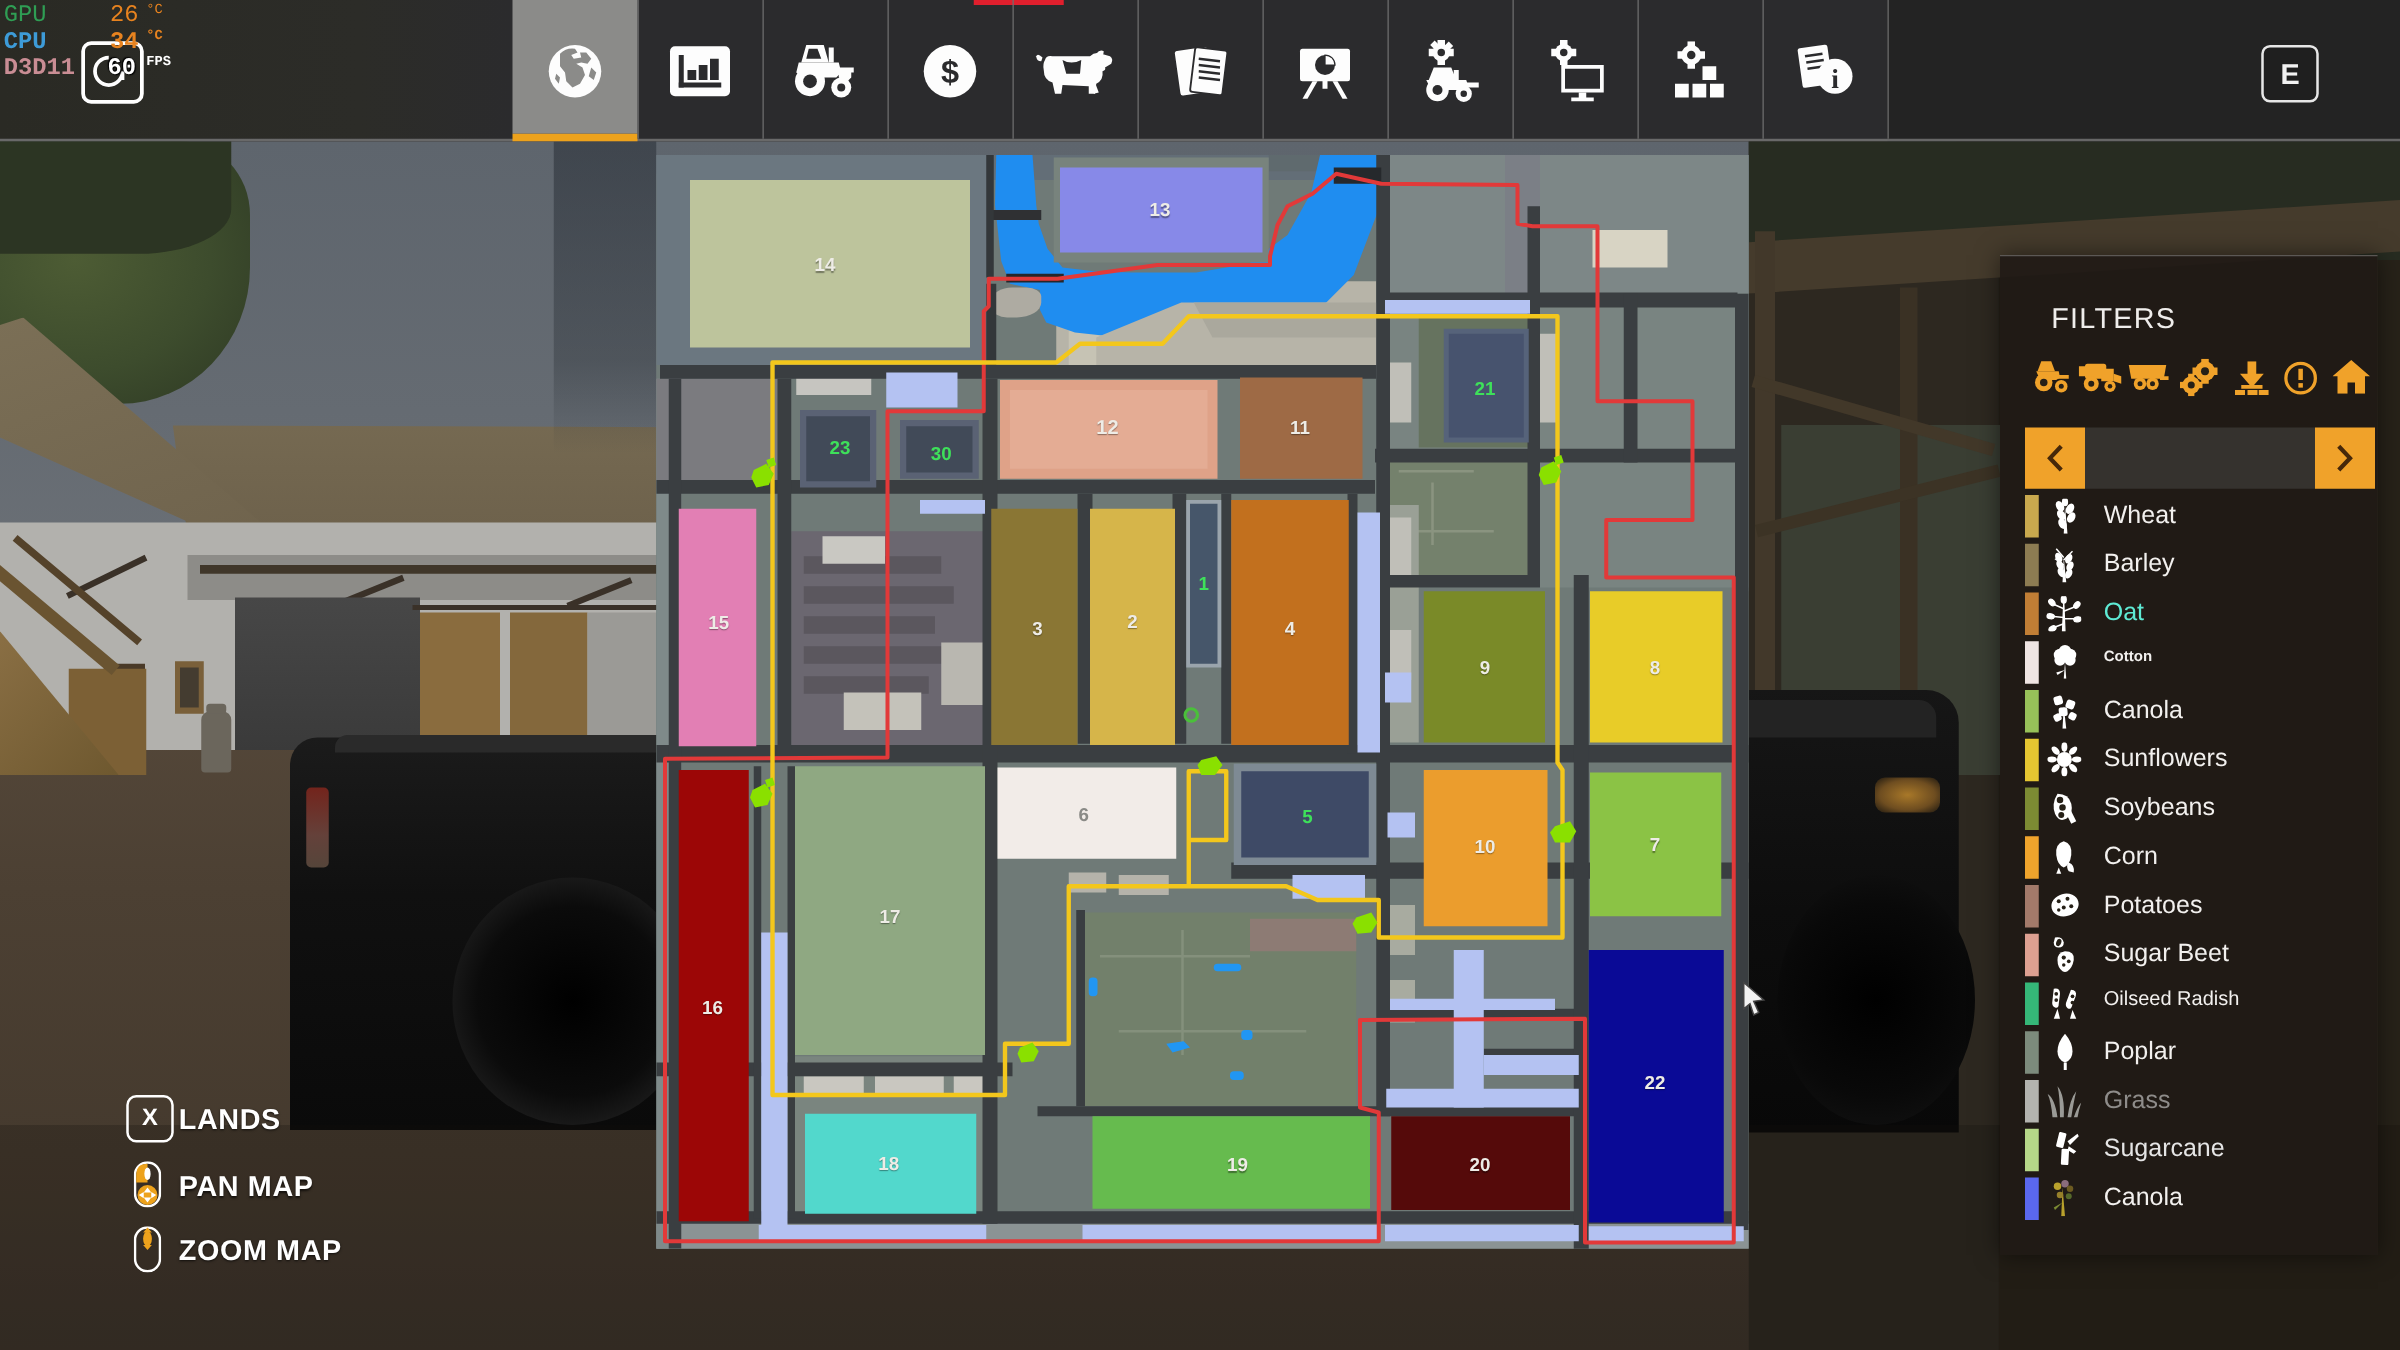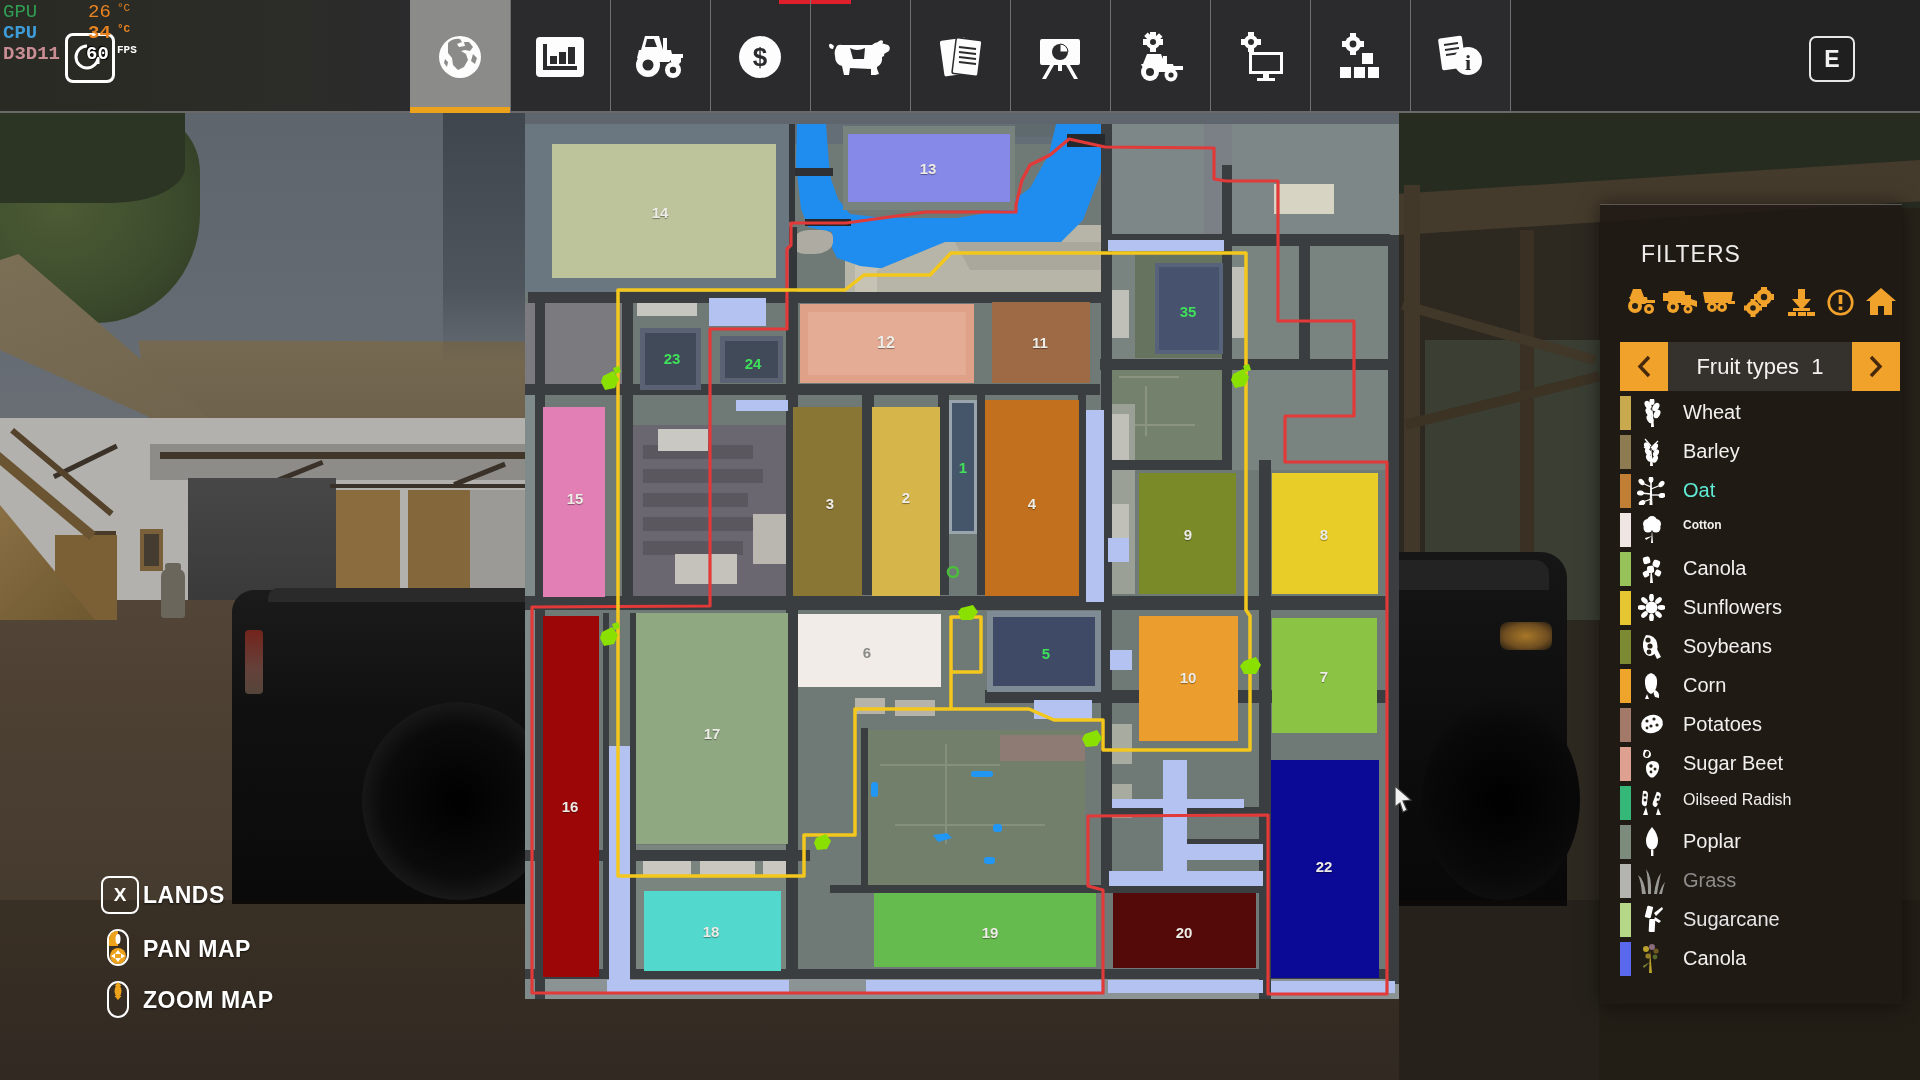--- a/index.html
+++ b/index.html
@@ -493,27 +493,27 @@
 <path d="M719,537 l12,-4 l5,8 l-5,9 l-12,0 l-4,-8 z"></path>
 </g>
 <circle cx="428" cy="448" r="5" fill="none" stroke="#4ac03a" stroke-width="2.5"></circle>
 </svg>
 
 <div class="abs" style="left:105px;top:80px;width:60px;text-align:center;font-size:15px;font-weight:bold;color:#eeece6;text-shadow:0 1px 1px rgba(0,0,0,.4);">14</div>
 <div class="abs" style="left:373px;top:36px;width:60px;text-align:center;font-size:15px;font-weight:bold;color:#eeece6;text-shadow:0 1px 1px rgba(0,0,0,.4);">13</div>
 <div class="abs" style="left:331px;top:210px;width:60px;text-align:center;font-size:16px;font-weight:bold;color:#eeece6;text-shadow:0 1px 1px rgba(0,0,0,.4);">12</div>
 <div class="abs" style="left:485px;top:210px;width:60px;text-align:center;font-size:15px;font-weight:bold;color:#eeece6;text-shadow:0 1px 1px rgba(0,0,0,.4);">11</div>
 <div class="abs" style="left:117px;top:226px;width:60px;text-align:center;font-size:15px;font-weight:bold;color:#3ee05a;">23</div>
-<div class="abs" style="left:198px;top:231px;width:60px;text-align:center;font-size:15px;font-weight:bold;color:#3ee05a;">24</div>
+<div class="abs" style="left:198px;top:231px;width:60px;text-align:center;font-size:15px;font-weight:bold;color:#3ee05a;">30</div>
 <div class="abs" style="left:20px;top:366px;width:60px;text-align:center;font-size:15px;font-weight:bold;color:#eeece6;text-shadow:0 1px 1px rgba(0,0,0,.4);">15</div>
 <div class="abs" style="left:275px;top:371px;width:60px;text-align:center;font-size:15px;font-weight:bold;color:#eeece6;text-shadow:0 1px 1px rgba(0,0,0,.4);">3</div>
 <div class="abs" style="left:351px;top:365px;width:60px;text-align:center;font-size:15px;font-weight:bold;color:#eeece6;text-shadow:0 1px 1px rgba(0,0,0,.4);">2</div>
 <div class="abs" style="left:408px;top:335px;width:60px;text-align:center;font-size:15px;font-weight:bold;color:#3ee05a;">1</div>
 <div class="abs" style="left:477px;top:371px;width:60px;text-align:center;font-size:15px;font-weight:bold;color:#eeece6;text-shadow:0 1px 1px rgba(0,0,0,.4);">4</div>
-<div class="abs" style="left:633px;top:179px;width:60px;text-align:center;font-size:15px;font-weight:bold;color:#3ee05a;">35</div>
+<div class="abs" style="left:633px;top:179px;width:60px;text-align:center;font-size:15px;font-weight:bold;color:#3ee05a;">21</div>
 <div class="abs" style="left:633px;top:402px;width:60px;text-align:center;font-size:15px;font-weight:bold;color:#eeece6;text-shadow:0 1px 1px rgba(0,0,0,.4);">9</div>
 <div class="abs" style="left:769px;top:402px;width:60px;text-align:center;font-size:15px;font-weight:bold;color:#eeece6;text-shadow:0 1px 1px rgba(0,0,0,.4);">8</div>
 <div class="abs" style="left:633px;top:545px;width:60px;text-align:center;font-size:15px;font-weight:bold;color:#eeece6;text-shadow:0 1px 1px rgba(0,0,0,.4);">10</div>
 <div class="abs" style="left:769px;top:544px;width:60px;text-align:center;font-size:15px;font-weight:bold;color:#eeece6;text-shadow:0 1px 1px rgba(0,0,0,.4);">7</div>
 <div class="abs" style="left:491px;top:521px;width:60px;text-align:center;font-size:15px;font-weight:bold;color:#3ee05a;">5</div>
 <div class="abs" style="left:312px;top:520px;width:60px;text-align:center;font-size:15px;font-weight:bold;color:#8a8a86;">6</div>
 <div class="abs" style="left:157px;top:601px;width:60px;text-align:center;font-size:15px;font-weight:bold;color:#eeece6;text-shadow:0 1px 1px rgba(0,0,0,.4);">17</div>
 <div class="abs" style="left:15px;top:674px;width:60px;text-align:center;font-size:15px;font-weight:bold;color:#eeece6;text-shadow:0 1px 1px rgba(0,0,0,.4);">16</div>
 <div class="abs" style="left:156px;top:799px;width:60px;text-align:center;font-size:15px;font-weight:bold;color:#eeece6;text-shadow:0 1px 1px rgba(0,0,0,.4);">18</div>
 <div class="abs" style="left:435px;top:800px;width:60px;text-align:center;font-size:15px;font-weight:bold;color:#eeece6;text-shadow:0 1px 1px rgba(0,0,0,.4);">19</div>
@@ -631,21 +631,20 @@
         <path d="M15 0 L30 13 L26 13 L26 27 L18 27 L18 18 L12 18 L12 27 L4 27 L4 13 L0 13 Z"></path>
       </g>
     </svg>
 
 <div class="abs" style="left:1620px;top:342px;width:48px;height:49px;background:#f0a22a;"></div>
 <svg class="abs" style="left:1636px;top:355px;" width="16" height="23" viewBox="0 0 16 23">
       <path d="M13 2 L4 11.5 L13 21" fill="none" stroke="#46280a" stroke-width="3.4"></path>
     </svg>
 
 <div class="abs" style="left:1668px;top:342px;width:184px;height:49px;background:#35322e;"></div>
-<div class="abs" style="left:1668px;top:342px;width:184px;height:49px;font-size:22px;color:#f4f2f0;text-align:center;line-height:49px;">Fruit types&nbsp; 1</div>
 
 <div class="abs" style="left:1852px;top:342px;width:48px;height:49px;background:#f0a22a;"></div>
 <svg class="abs" style="left:1868px;top:355px;" width="16" height="23" viewBox="0 0 16 23">
       <path d="M3 2 L12 11.5 L3 21" fill="none" stroke="#46280a" stroke-width="3.4"></path>
     </svg>
 
 <div class="abs" style="left:1620px;top:396px;width:11px;height:34px;background:#c9a94e;"></div>
 <svg class="abs" style="left:1639px;top:399px;" width="25" height="28" viewBox="0 0 25 28">
       <g fill="#fff">
         <path d="M13 6 L15 28 L12 28 Z"></path>

